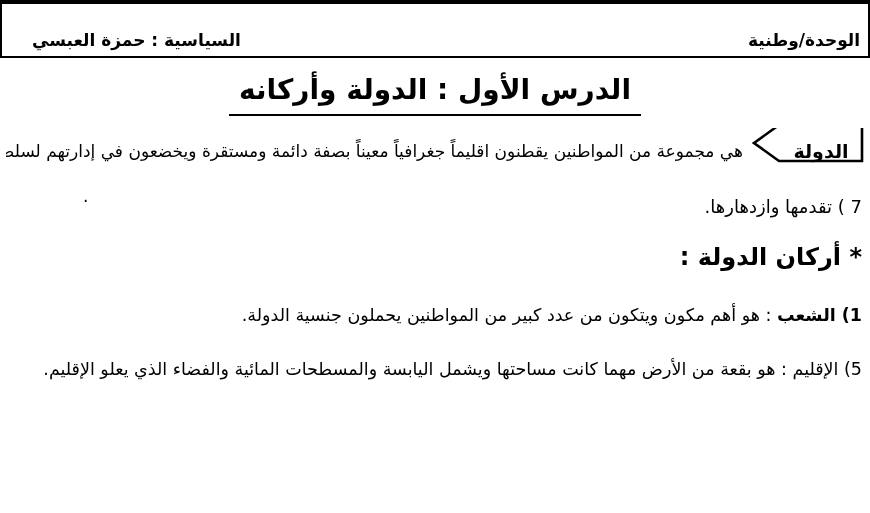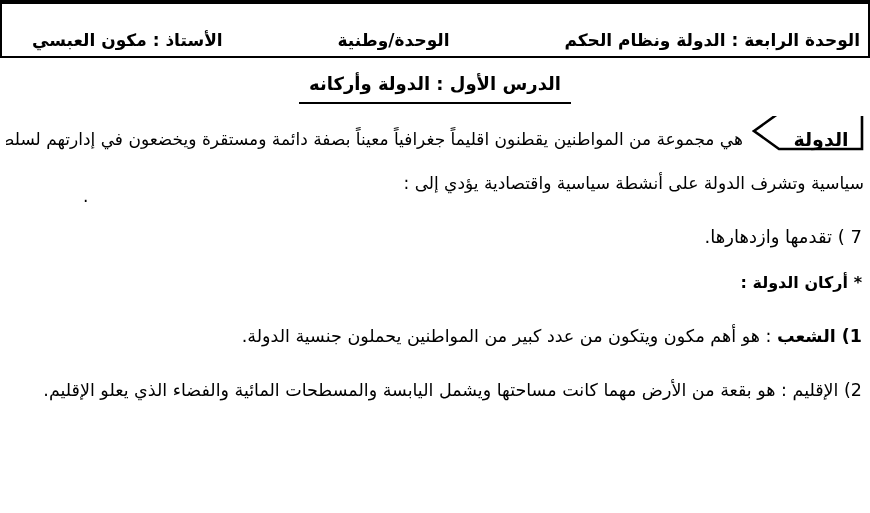--- a/index.html
+++ b/index.html
@@ -28,21 +28,21 @@
     font-weight: bold;
     font-size: 17px;
     white-space: nowrap;
   }
 
   
   .title-wrap { text-align: center; margin-top: 15px; }
   .title {
     display: inline-block;
     margin: 0;
-    font-size: 18px;
+    font-size: 28px;
     font-weight: bold;
     border-bottom: 2px solid #000;
     padding: 0 10px 8px 10px;
   }
 
   
   .def { margin-top: 12px; padding: 0 6px; font-size: 17px; }
   .def-line1 {
     display: flex;
     align-items: center;
@@ -80,72 +80,70 @@
     margin-top: 22px;
     padding-right: 8px;
     gap: 308px;
     font-size: 18px;
     white-space: nowrap;
   }
 
   
   .pillars-heading {
     margin: 26px 8px 0 0;
-    font-size: 16px;
+    font-size: 24px;
     font-weight: bold;
     text-align: right;
   }
   .pillars { margin-top: 28px; padding: 0 8px 0 16px; font-size: 17.5px; }
   .pillar-row {
     line-height: 32px;
     margin-bottom: 22px;
     text-align: right;
     white-space: nowrap;
     overflow: hidden;
   }
   .pillar-row:first-child .pillar-prefix { font-weight: bold; }
 </style>
 </head>
 <body>
 
 <div class="page" dir="rtl" lang="ar">
 
   <header class="hdr">
-    <span class="hdr-item">الوحدة الرابعة : الدولة ونظام الحكم</span>
     <span class="hdr-item">الوحدة/وطنية</span>
-    <span class="hdr-item">الأستاذ : مكون العبسي</span>
+    <span class="hdr-item">السياسية : حمزة العبسي</span>
   </header>
 
   <div class="title-wrap">
     <h1 class="title">الدرس الأول : الدولة وأركانه</h1>
   </div>
 
   <div class="def">
     <div class="def-line1">
       <span class="callout">
         <svg class="callout-shape" width="112" height="40" viewBox="0 0 112 40" aria-hidden="true">
           <polygon points="2,20 27,2 110,2 110,38 27,38" fill="#ffffff" stroke="#000000" stroke-width="2.6"></polygon>
         </svg>
         <span class="callout-text">الدولة</span>
       </span>
       <span class="def-text1">هي مجموعة من المواطنين يقطنون اقليماً جغرافياً معيناً بصفة دائمة ومستقرة ويخضعون في إدارتهم لسلطة</span>
     </div>
-    <div class="def-line2">سياسية وتشرف الدولة على أنشطة سياسية واقتصادية يؤدي إلى :</div>
   </div>
 
   <span class="stray">.</span>
 
   <div class="outcomes">
     <span class="outcome">7 ) تقدمها وازدهارها.</span>
   </div>
 
   <h2 class="pillars-heading">* أركان الدولة :</h2>
 
   <div class="pillars">
     <div class="pillar-row">
       <span class="pillar-prefix">1) الشعب</span><span class="pillar-text"> : هو أهم مكون ويتكون من عدد كبير من المواطنين يحملون جنسية الدولة.</span>
     </div>
     <div class="pillar-row">
-      <span class="pillar-prefix">2) الإقليم</span><span class="pillar-text"> : هو بقعة من الأرض مهما كانت مساحتها ويشمل اليابسة والمسطحات المائية والفضاء الذي يعلو الإقليم.</span>
+      <span class="pillar-prefix">5) الإقليم</span><span class="pillar-text"> : هو بقعة من الأرض مهما كانت مساحتها ويشمل اليابسة والمسطحات المائية والفضاء الذي يعلو الإقليم.</span>
     </div>
   </div>
 
 </div>
 
 </body></html>

